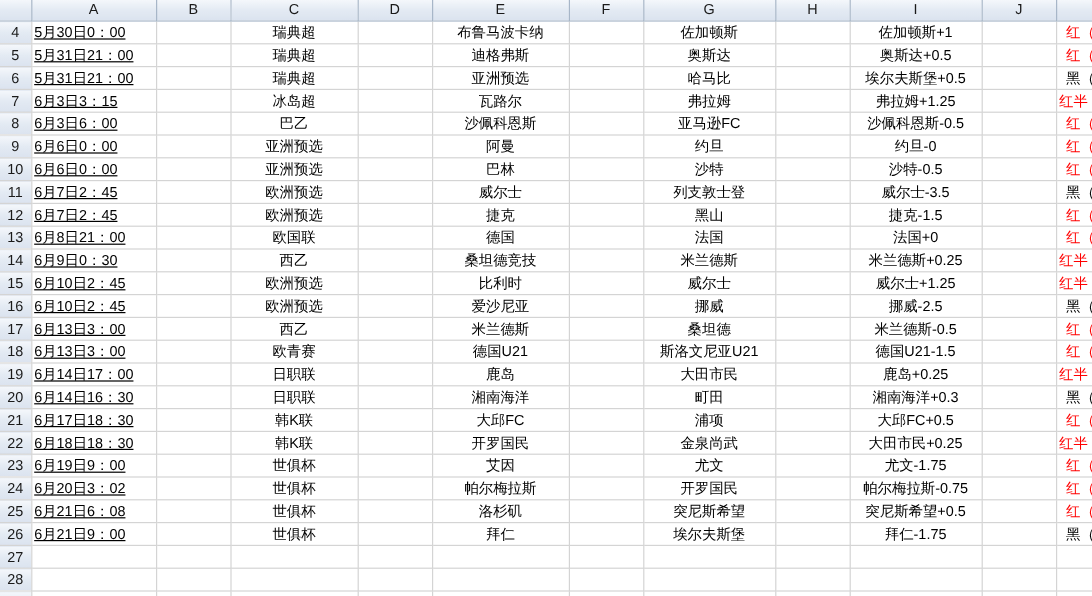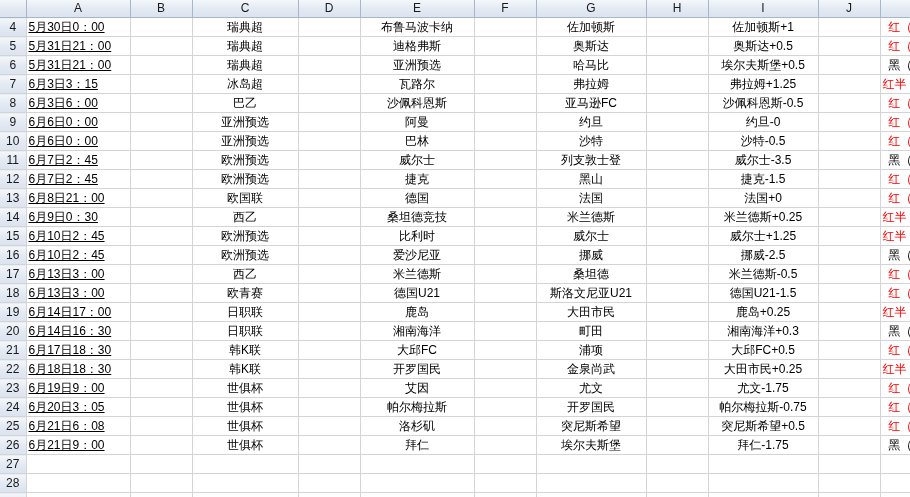--- a/index.html
+++ b/index.html
@@ -383,21 +383,21 @@
           <td class="data c-E center">艾因</td>
           <td class="data c-F"></td>
           <td class="data c-G center">尤文</td>
           <td class="data c-H"></td>
           <td class="data c-I center">尤文-1.75</td>
           <td class="data c-J"></td>
           <td class="data c-K center res-red">红（0-5）</td>
         </tr>
         <tr>
           <td class="row-head c-rowhead">24</td>
-          <td class="data c-A left">6月20日3：05</td>
+          <td class="data c-A left">6月20日3：02</td>
           <td class="data c-B"></td>
           <td class="data c-C center">世俱杯</td>
           <td class="data c-D"></td>
           <td class="data c-E center">帕尔梅拉斯</td>
           <td class="data c-F"></td>
           <td class="data c-G center">开罗国民</td>
           <td class="data c-H"></td>
           <td class="data c-I center">帕尔梅拉斯-0.75</td>
           <td class="data c-J"></td>
           <td class="data c-K center res-red">红（2-0）</td>

